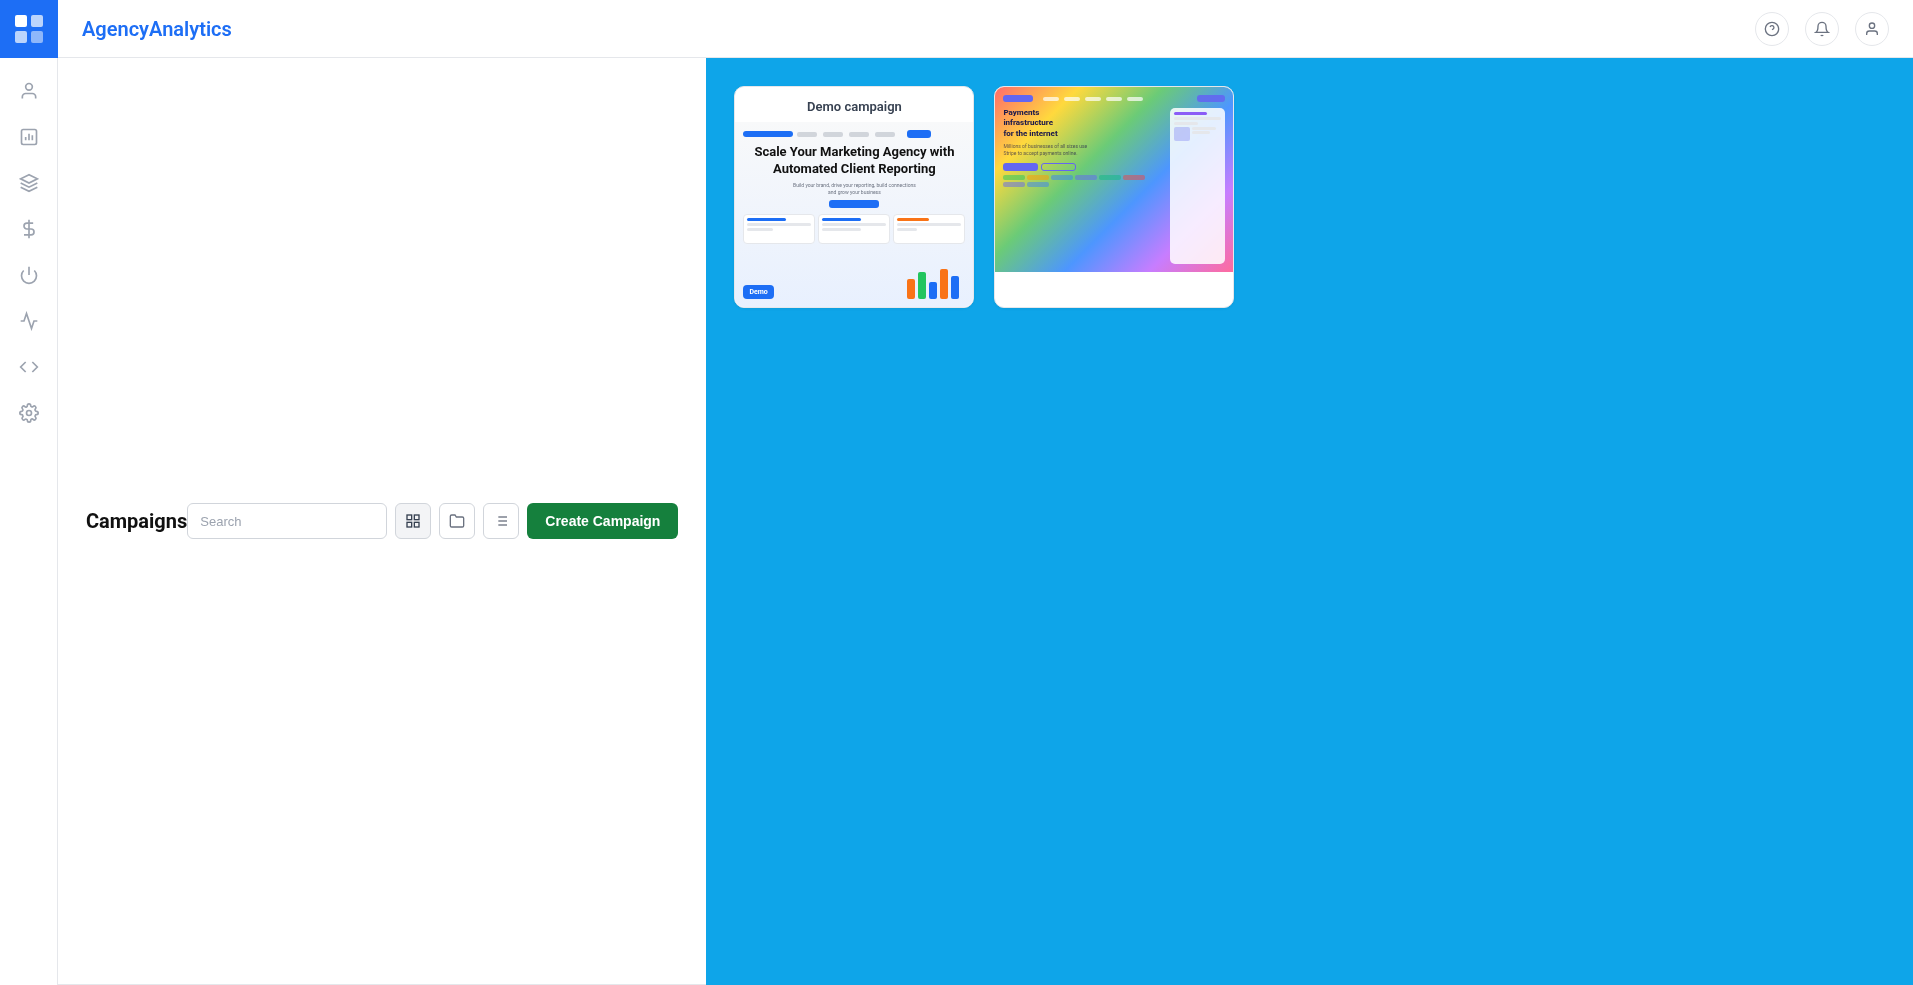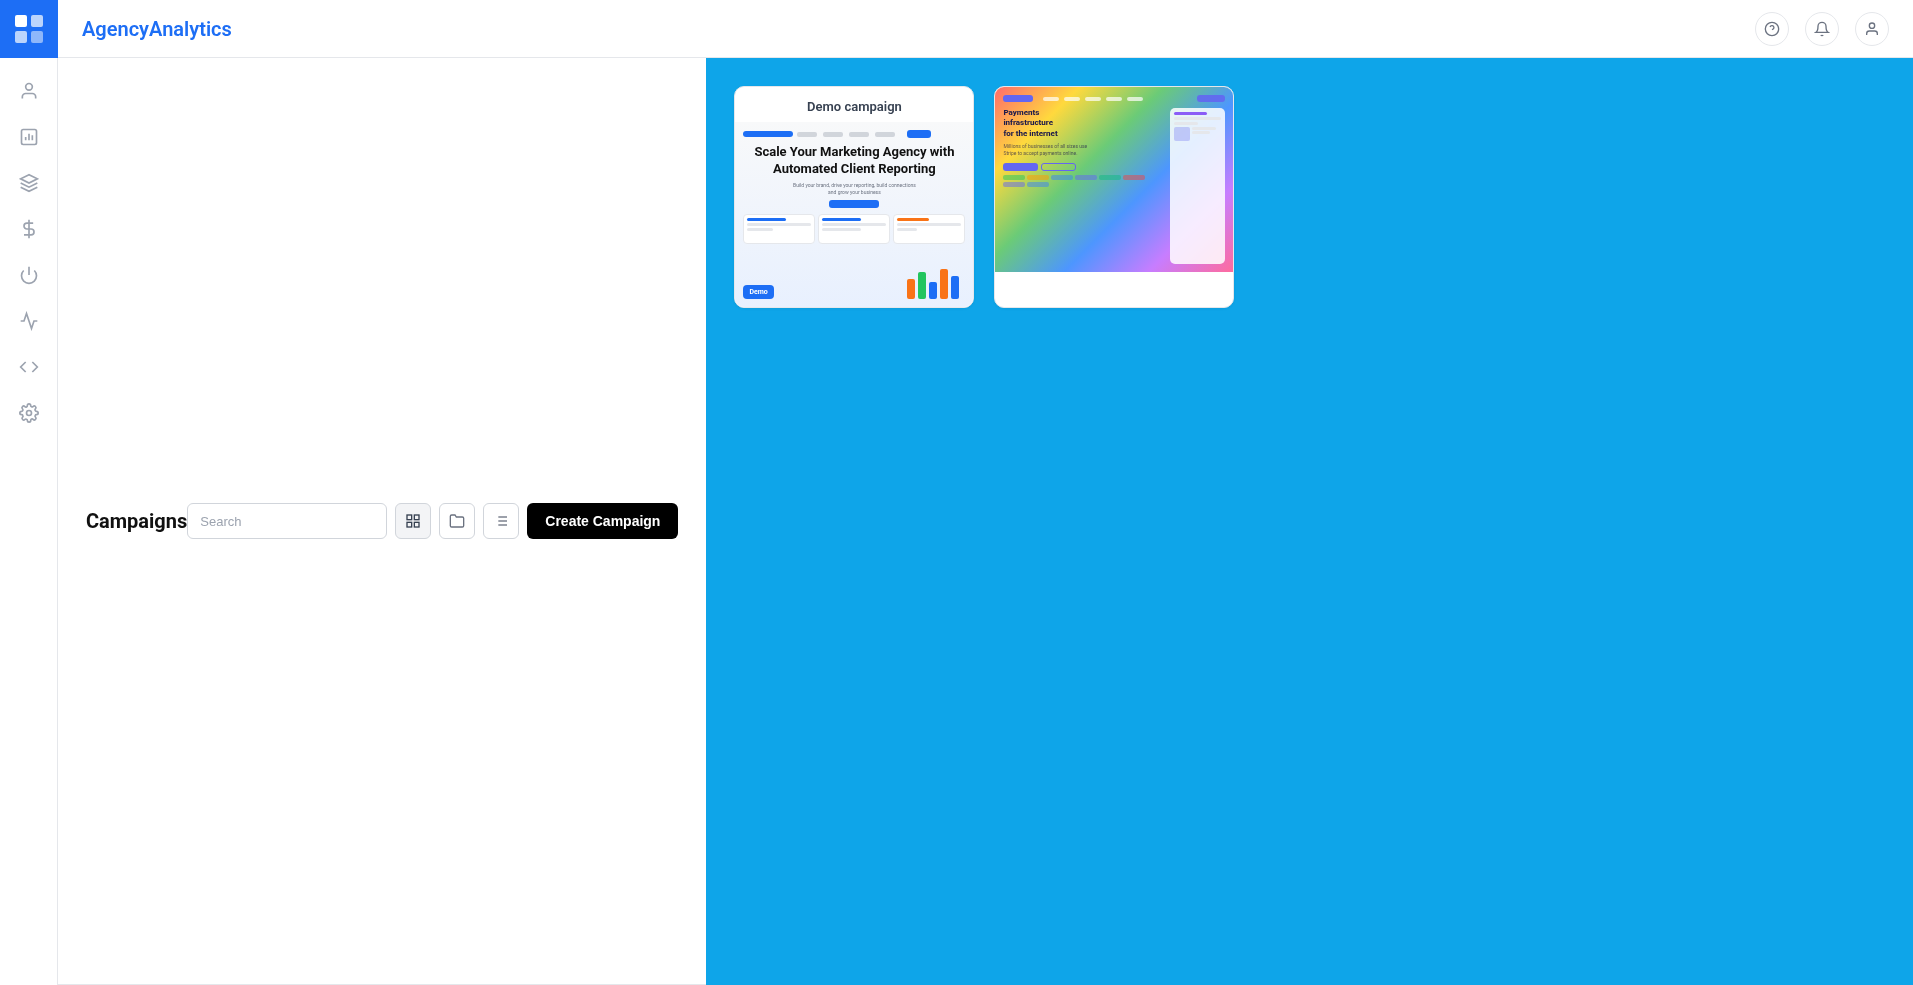--- a/index.html
+++ b/index.html
@@ -135,21 +135,21 @@
       display: flex;
       align-items: center;
       justify-content: center;
       cursor: pointer;
       color: #6b7280;
     }
     .view-btn.active { background: #f3f4f6; color: #374151; }
     .create-btn {
       height: 36px;
       padding: 0 18px;
-      background: #000000;
+      background: #15803d;
       color: #fff;
       border: none;
       border-radius: 6px;
       font-size: 14px;
       font-weight: 600;
       cursor: pointer;
       white-space: nowrap;
     }
 
     

